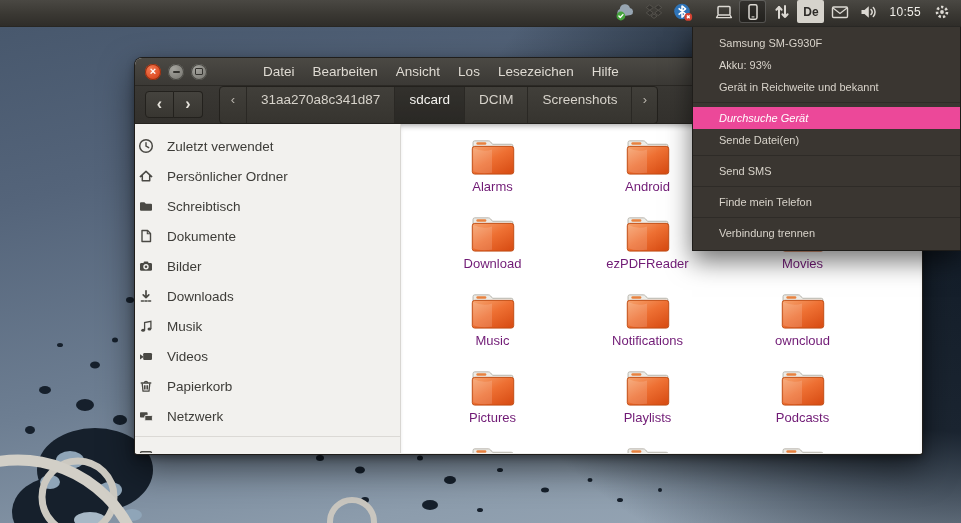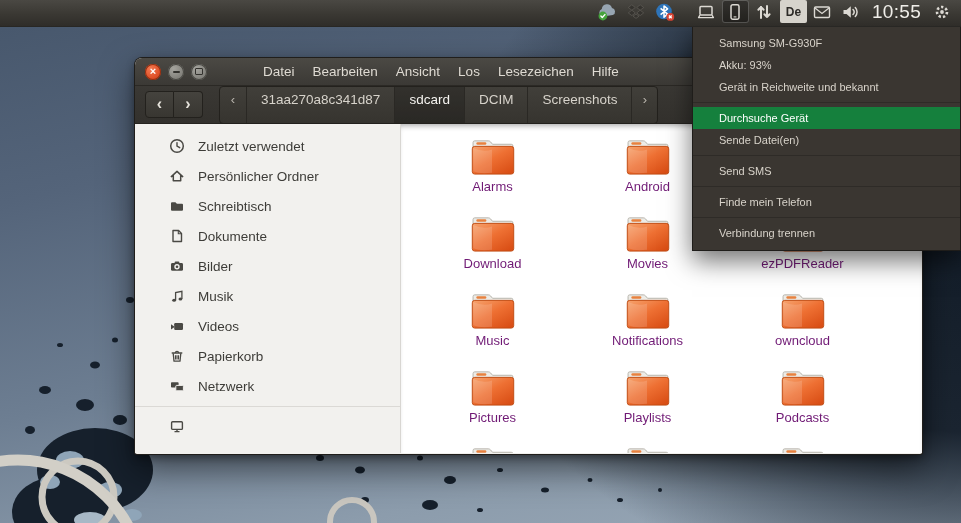--- a/index.html
+++ b/index.html
@@ -18,21 +18,21 @@
     background:linear-gradient(#4a4843,#3a3833 55%,#2f2d29);
     border-bottom:1px solid rgba(0,0,0,.45);
     display:flex;align-items:flex-start;justify-content:flex-end;padding-right:5px}
   .pi{height:23px;min-width:27px;display:flex;align-items:center;justify-content:center;
     color:#dcd9d3;border-radius:3px;margin:0 1px}
   .pi.active{background:rgba(0,0,0,.30);box-shadow:inset 0 0 0 1px rgba(255,255,255,.22)}
   .pic{width:20px;height:18px;display:block}
   .pgap{width:12px;height:1px}
   .kbd{background:#d6d3cc;color:#2d2b28;font-size:12px;font-weight:bold;
     padding:1px 4px;border-radius:2px;line-height:14px}
-  .ptime{font-size:19px;color:#f0eee9;padding:0 5px;letter-spacing:.3px}
+  .ptime{font-size:12px;color:#f0eee9;padding:0 5px;letter-spacing:.3px}
 
   
   .phone-menu{position:absolute;left:692px;top:27px;width:269px;z-index:55;
     background:#3a3631;border:1px solid #1f1d1a;border-top:none;
     box-shadow:0 10px 24px rgba(0,0,0,.55);padding:5px 0 6px}
   .pm-item{height:22px;line-height:22px;padding-left:26px;font-size:11px;color:#d8d3ca;white-space:nowrap}
   .pm-item.highlight{color:#fff}
   .pm-sep{border-top:1px solid #2e2b27;margin:4px 0 4px}
 
   
@@ -67,21 +67,21 @@
     background:linear-gradient(#413f3a,#36342f);overflow:hidden}
   .crumb{padding:0 14px;line-height:26px;font-size:13.5px;color:#d7d3cb;border-left:1px solid #2a2824;white-space:nowrap}
   .pathbar > :first-child{border-left:none}
   .crumb.active{background:rgba(0,0,0,.22);color:#f5f3ef;font-weight:normal}
   .crumb-ic{width:26px;text-align:center;color:#b9b5ad;font-size:13px;padding:0;line-height:26px;border-left:1px solid #2a2824}
   .crumb-ic.chevron-left-icon::after{content:"‹"}
   .crumb-ic.chevron-right-icon::after{content:"›"}
 
   .content{display:flex;height:329px}
   .sidebar{width:266px;background:#f2f1ee;border-right:1px solid #d8d6d2;padding-top:7px;overflow:hidden}
-  .side-item{height:30px;display:flex;align-items:center;gap:13px;padding-left:34px;
+  .side-item{height:30px;display:flex;align-items:center;gap:13px;padding-left:3px;
     font-size:13.5px;color:#3d3c38;white-space:nowrap}
   .side-ic{width:16px;height:16px;color:#4a4944;flex:none}
   .side-sep{border-top:1px solid #dbd9d5;margin:5px 0 4px}
 
   .main{flex:1;background:#fff;box-shadow:inset 0 5px 6px -4px rgba(0,0,0,.4);overflow:hidden}
   .files{display:grid;grid-template-columns:repeat(3,155px);grid-auto-rows:77px;padding:14px 0 0 14px}
   .cell{display:flex;flex-direction:column;align-items:center;justify-content:flex-start}
   .cell.covered{visibility:hidden}
   .f-ic{width:46px;height:38px;flex:none}
   .f-name{margin-top:3px;font-size:13px;color:#701a75;line-height:15px}
@@ -354,20 +354,26 @@
             <use href="#document-icon"></use>
           </svg>
           <span data-name="sidebar-item-documents-label">Dokumente</span>
         </div>
         <div class="side-item" data-name="sidebar-item-pictures">
           <svg class="side-ic" data-name="camera-icon">
             <use href="#camera-icon"></use>
           </svg>
           <span data-name="sidebar-item-pictures-label">Bilder</span>
         </div>
+        <div class="side-item" data-name="sidebar-item-downloads">
+          <svg class="side-ic" data-name="download-icon">
+            <use href="#download-icon"></use>
+          </svg>
+          <span data-name="sidebar-item-downloads-label">Downloads</span>
+        </div>
         <div class="side-item" data-name="sidebar-item-music">
           <svg class="side-ic" data-name="music-icon">
             <use href="#music-icon"></use>
           </svg>
           <span data-name="sidebar-item-music-label">Musik</span>
         </div>
         <div class="side-item" data-name="sidebar-item-videos">
           <svg class="side-ic" data-name="video-icon">
             <use href="#video-icon"></use>
           </svg>
@@ -416,27 +422,27 @@
           <div class="cell" data-name="folder-item">
     <svg class="f-ic" data-name="folder-icon">
               <use href="#folder-icon"></use>
             </svg>
     <div class="f-name" data-name="folder-name">Download</div>
   </div>
           <div class="cell" data-name="folder-item">
     <svg class="f-ic" data-name="folder-icon">
               <use href="#folder-icon"></use>
             </svg>
+    <div class="f-name" data-name="folder-name">ezPDFReader</div>
+  </div>
+          <div class="cell" data-name="folder-item">
+    <svg class="f-ic" data-name="folder-icon">
+              <use href="#folder-icon"></use>
+            </svg>
     <div class="f-name" data-name="folder-name">Movies</div>
-  </div>
-          <div class="cell" data-name="folder-item">
-    <svg class="f-ic" data-name="folder-icon">
-              <use href="#folder-icon"></use>
-            </svg>
-    <div class="f-name" data-name="folder-name">ezPDFReader</div>
   </div>
           <div class="cell" data-name="folder-item">
     <svg class="f-ic" data-name="folder-icon">
               <use href="#folder-icon"></use>
             </svg>
     <div class="f-name" data-name="folder-name">Music</div>
   </div>
           <div class="cell" data-name="folder-item">
     <svg class="f-ic" data-name="folder-icon">
               <use href="#folder-icon"></use>
@@ -488,21 +494,21 @@
         </div>
     </div>
   </div>
 </div>
 
 <div class="phone-menu" data-name="phone-dropdown-menu">
     <div class="pm-item" data-name="menu-device-name">Samsung SM-G930F</div>
     <div class="pm-item" data-name="menu-battery-status">Akku: 93%</div>
     <div class="pm-item" data-name="menu-reachable-status">Gerät in Reichweite und bekannt</div>
     <div class="pm-sep" data-name="menu-separator"></div>
-    <div class="pm-item highlight" data-name="menu-item-browse-device" style="background: #15803d;">Durchsuche Gerät</div>
+    <div class="pm-item highlight" data-name="menu-item-browse-device" style="background: #ec4899; font-style: italic;">Durchsuche Gerät</div>
     <div class="pm-item" data-name="menu-item-send-files">Sende Datei(en)</div>
     <div class="pm-sep" data-name="menu-separator"></div>
     <div class="pm-item" data-name="menu-item-send-sms">Send SMS</div>
     <div class="pm-sep" data-name="menu-separator"></div>
     <div class="pm-item" data-name="menu-item-find-phone">Finde mein Telefon</div>
     <div class="pm-sep" data-name="menu-separator"></div>
     <div class="pm-item" data-name="menu-item-disconnect">Verbindung trennen</div>
   </div>
 
 </body></html>

